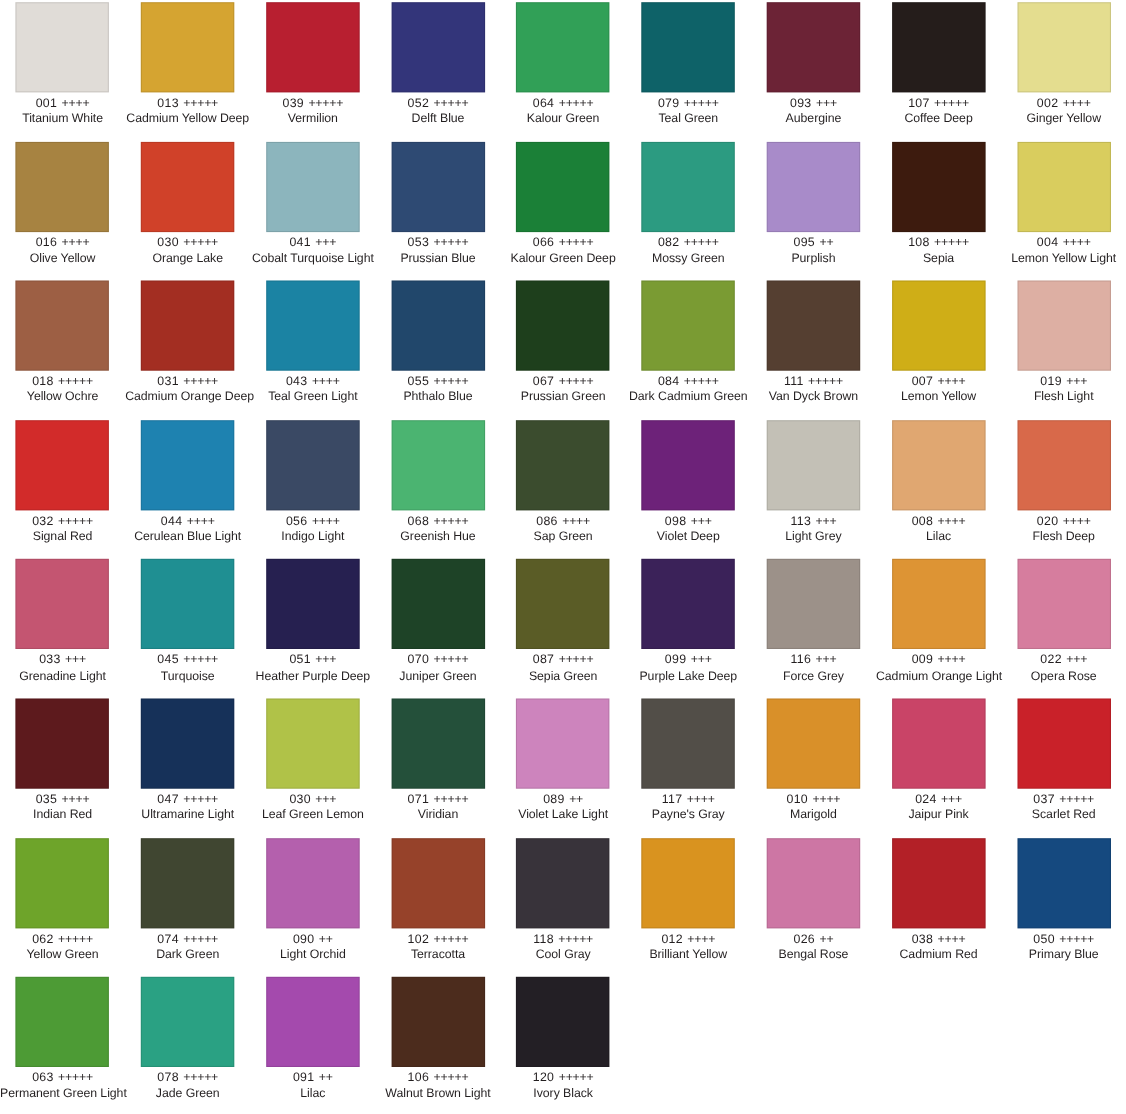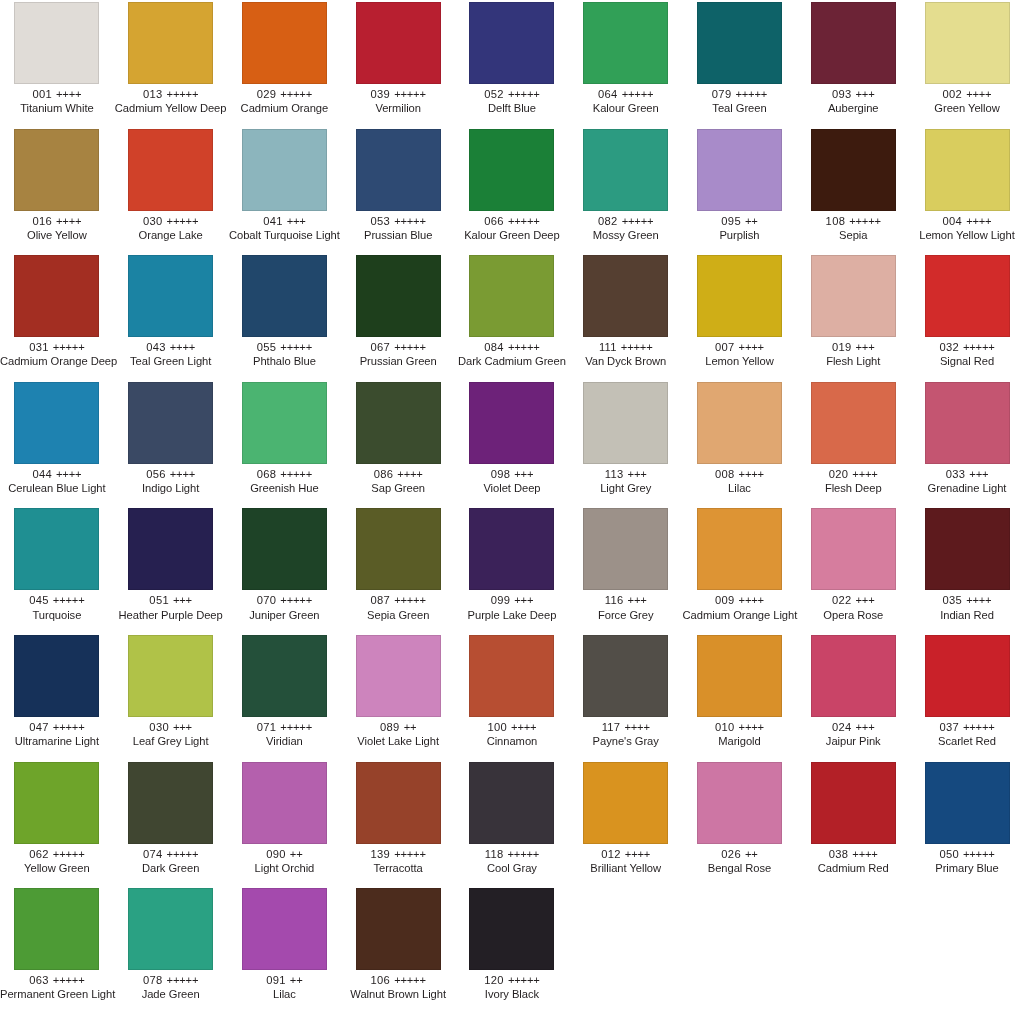--- a/index.html
+++ b/index.html
@@ -76,27 +76,20 @@
       </div>
     </div>
     <div class="swatch-cell">
       <div class="swatch-chip" style="background-color: rgb(213, 164, 49);"></div>
       <div class="swatch-meta">
         <div class="swatch-code-line"><span class="swatch-code">013</span><span class="swatch-rating">+++++</span></div>
         <div class="swatch-name">Cadmium Yellow Deep</div>
       </div>
     </div>
     <div class="swatch-cell">
-      <div class="swatch-chip" style="background-color: rgb(215, 95, 20);"></div>
-      <div class="swatch-meta">
-        <div class="swatch-code-line"><span class="swatch-code">029</span><span class="swatch-rating">+++++</span></div>
-        <div class="swatch-name">Cadmium Orange</div>
-      </div>
-    </div>
-    <div class="swatch-cell">
       <div class="swatch-chip" style="background-color: rgb(184, 31, 48);"></div>
       <div class="swatch-meta">
         <div class="swatch-code-line"><span class="swatch-code">039</span><span class="swatch-rating">+++++</span></div>
         <div class="swatch-name">Vermilion</div>
       </div>
     </div>
     <div class="swatch-cell">
       <div class="swatch-chip" style="background-color: rgb(51, 53, 122);"></div>
       <div class="swatch-meta">
         <div class="swatch-code-line"><span class="swatch-code">052</span><span class="swatch-rating">+++++</span></div>
@@ -118,24 +111,31 @@
       </div>
     </div>
     <div class="swatch-cell">
       <div class="swatch-chip" style="background-color: rgb(108, 35, 54);"></div>
       <div class="swatch-meta">
         <div class="swatch-code-line"><span class="swatch-code">093</span><span class="swatch-rating">+++</span></div>
         <div class="swatch-name">Aubergine</div>
       </div>
     </div>
     <div class="swatch-cell">
+      <div class="swatch-chip" style="background-color: rgb(37, 29, 27);"></div>
+      <div class="swatch-meta">
+        <div class="swatch-code-line"><span class="swatch-code">107</span><span class="swatch-rating">+++++</span></div>
+        <div class="swatch-name">Coffee Deep</div>
+      </div>
+    </div>
+    <div class="swatch-cell">
       <div class="swatch-chip" style="background-color: rgb(228, 221, 143);"></div>
       <div class="swatch-meta">
         <div class="swatch-code-line"><span class="swatch-code">002</span><span class="swatch-rating">++++</span></div>
-        <div class="swatch-name">Green Yellow</div>
+        <div class="swatch-name">Ginger Yellow</div>
       </div>
     </div>
     <div class="swatch-cell">
       <div class="swatch-chip" style="background-color: rgb(167, 131, 65);"></div>
       <div class="swatch-meta">
         <div class="swatch-code-line"><span class="swatch-code">016</span><span class="swatch-rating">++++</span></div>
         <div class="swatch-name">Olive Yellow</div>
       </div>
     </div>
     <div class="swatch-cell">
@@ -188,20 +188,27 @@
       </div>
     </div>
     <div class="swatch-cell">
       <div class="swatch-chip" style="background-color: rgb(217, 205, 94);"></div>
       <div class="swatch-meta">
         <div class="swatch-code-line"><span class="swatch-code">004</span><span class="swatch-rating">++++</span></div>
         <div class="swatch-name">Lemon Yellow Light</div>
       </div>
     </div>
     <div class="swatch-cell">
+      <div class="swatch-chip" style="background-color: rgb(157, 95, 68);"></div>
+      <div class="swatch-meta">
+        <div class="swatch-code-line"><span class="swatch-code">018</span><span class="swatch-rating">+++++</span></div>
+        <div class="swatch-name">Yellow Ochre</div>
+      </div>
+    </div>
+    <div class="swatch-cell">
       <div class="swatch-chip" style="background-color: rgb(163, 46, 34);"></div>
       <div class="swatch-meta">
         <div class="swatch-code-line"><span class="swatch-code">031</span><span class="swatch-rating">+++++</span></div>
         <div class="swatch-name">Cadmium Orange Deep</div>
       </div>
     </div>
     <div class="swatch-cell">
       <div class="swatch-chip" style="background-color: rgb(27, 131, 163);"></div>
       <div class="swatch-meta">
         <div class="swatch-code-line"><span class="swatch-code">043</span><span class="swatch-rating">++++</span></div>
@@ -387,45 +394,38 @@
       <div class="swatch-chip" style="background-color: rgb(22, 49, 89);"></div>
       <div class="swatch-meta">
         <div class="swatch-code-line"><span class="swatch-code">047</span><span class="swatch-rating">+++++</span></div>
         <div class="swatch-name">Ultramarine Light</div>
       </div>
     </div>
     <div class="swatch-cell">
       <div class="swatch-chip" style="background-color: rgb(176, 194, 72);"></div>
       <div class="swatch-meta">
         <div class="swatch-code-line"><span class="swatch-code">030</span><span class="swatch-rating">+++</span></div>
-        <div class="swatch-name">Leaf Grey Light</div>
+        <div class="swatch-name">Leaf Green Lemon</div>
       </div>
     </div>
     <div class="swatch-cell">
       <div class="swatch-chip" style="background-color: rgb(36, 80, 58);"></div>
       <div class="swatch-meta">
         <div class="swatch-code-line"><span class="swatch-code">071</span><span class="swatch-rating">+++++</span></div>
         <div class="swatch-name">Viridian</div>
       </div>
     </div>
     <div class="swatch-cell">
       <div class="swatch-chip" style="background-color: rgb(205, 132, 189);"></div>
       <div class="swatch-meta">
         <div class="swatch-code-line"><span class="swatch-code">089</span><span class="swatch-rating">++</span></div>
         <div class="swatch-name">Violet Lake Light</div>
       </div>
     </div>
     <div class="swatch-cell">
-      <div class="swatch-chip" style="background-color: rgb(183, 78, 50);"></div>
-      <div class="swatch-meta">
-        <div class="swatch-code-line"><span class="swatch-code">100</span><span class="swatch-rating">++++</span></div>
-        <div class="swatch-name">Cinnamon</div>
-      </div>
-    </div>
-    <div class="swatch-cell">
       <div class="swatch-chip" style="background-color: rgb(82, 78, 72);"></div>
       <div class="swatch-meta">
         <div class="swatch-code-line"><span class="swatch-code">117</span><span class="swatch-rating">++++</span></div>
         <div class="swatch-name">Payne's Gray</div>
       </div>
     </div>
     <div class="swatch-cell">
       <div class="swatch-chip" style="background-color: rgb(217, 144, 41);"></div>
       <div class="swatch-meta">
         <div class="swatch-code-line"><span class="swatch-code">010</span><span class="swatch-rating">++++</span></div>
@@ -463,21 +463,21 @@
     <div class="swatch-cell">
       <div class="swatch-chip" style="background-color: rgb(180, 96, 173);"></div>
       <div class="swatch-meta">
         <div class="swatch-code-line"><span class="swatch-code">090</span><span class="swatch-rating">++</span></div>
         <div class="swatch-name">Light Orchid</div>
       </div>
     </div>
     <div class="swatch-cell">
       <div class="swatch-chip" style="background-color: rgb(150, 66, 42);"></div>
       <div class="swatch-meta">
-        <div class="swatch-code-line"><span class="swatch-code">139</span><span class="swatch-rating">+++++</span></div>
+        <div class="swatch-code-line"><span class="swatch-code">102</span><span class="swatch-rating">+++++</span></div>
         <div class="swatch-name">Terracotta</div>
       </div>
     </div>
     <div class="swatch-cell">
       <div class="swatch-chip" style="background-color: rgb(56, 51, 58);"></div>
       <div class="swatch-meta">
         <div class="swatch-code-line"><span class="swatch-code">118</span><span class="swatch-rating">+++++</span></div>
         <div class="swatch-name">Cool Gray</div>
       </div>
     </div>

